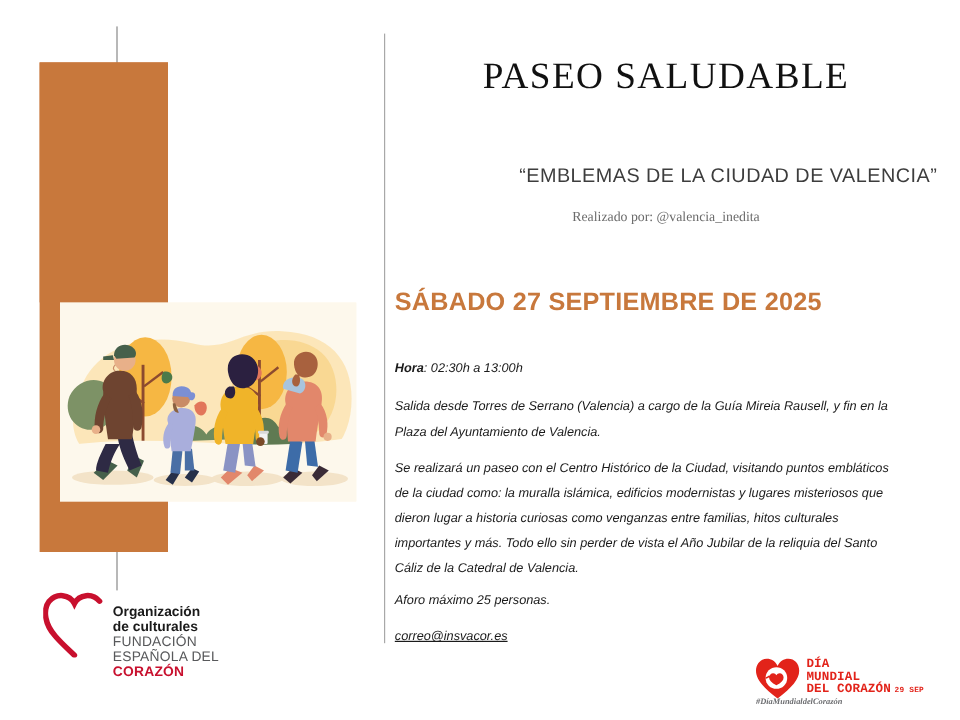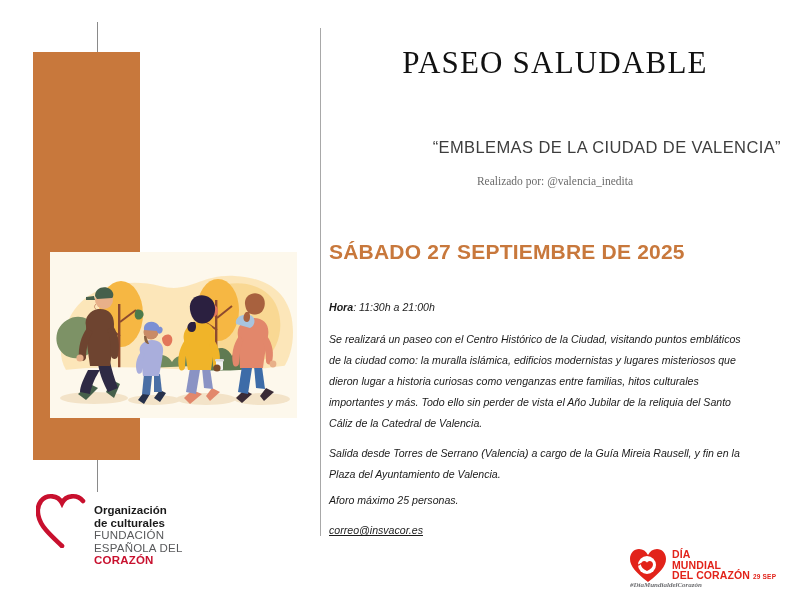--- a/index.html
+++ b/index.html
@@ -202,21 +202,21 @@
     height: 44px;
   }
   .whd-heart { position: absolute; left: 0; top: 0; }
   .whd-text {
     position: absolute;
     left: 44px;
     top: 1px;
     line-height: 10.5px;
   }
   .whd-l {
-    font-family: Liberation Sans, sans-serif;
+    font-family: Liberation Mono, monospace;
     font-weight: bold;
     font-size: 10.5px;
     color: #E2231A;
     display: block;
     letter-spacing: 0.1px;
   }
   .whd-sep {
     font-size: 6.5px;
     letter-spacing: 0.2px;
     margin-left: 3px;
@@ -340,23 +340,23 @@
   </div>
 
   <div class="right-col">
 
     <div class="main-title">PASEO SALUDABLE</div>
     <div class="subtitle">“EMBLEMAS DE LA CIUDAD DE VALENCIA”</div>
     <div class="credit">Realizado por: @valencia_inedita</div>
     <div class="event-date">SÁBADO 27 SEPTIEMBRE DE 2025</div>
 
     <div class="body-block">
-      <p class="tight"><span class="hora-label">Hora</span><span>: 11:30h a 21:00h</span></p>
+      <p class="tight"><span class="hora-label">Hora</span><span>: 02:30h a 13:00h</span></p>
+      <p>Salida desde Torres de Serrano (Valencia) a cargo de la Guía Mireia Rausell, y fin en la Plaza del Ayuntamiento de Valencia.</p>
       <p>Se realizará un paseo con el Centro Histórico de la Ciudad, visitando puntos embláticos de la ciudad como: la muralla islámica, edificios modernistas y lugares misteriosos que dieron lugar a historia curiosas como venganzas entre familias, hitos culturales importantes y más.  Todo ello sin perder de vista el Año Jubilar de la reliquia del Santo Cáliz de la Catedral de Valencia.</p>
-      <p>Salida desde Torres de Serrano (Valencia) a cargo de la Guía Mireia Rausell, y fin en la Plaza del Ayuntamiento de Valencia.</p>
     </div>
 
     <div class="afor-block">
       <p>Aforo máximo 25 personas.</p>
       <p><span></span><a class="email-link" href="#">correo@insvacor.es</a><span></span></p>
     </div>
 
   </div>
 
   <div class="fec-logo">

